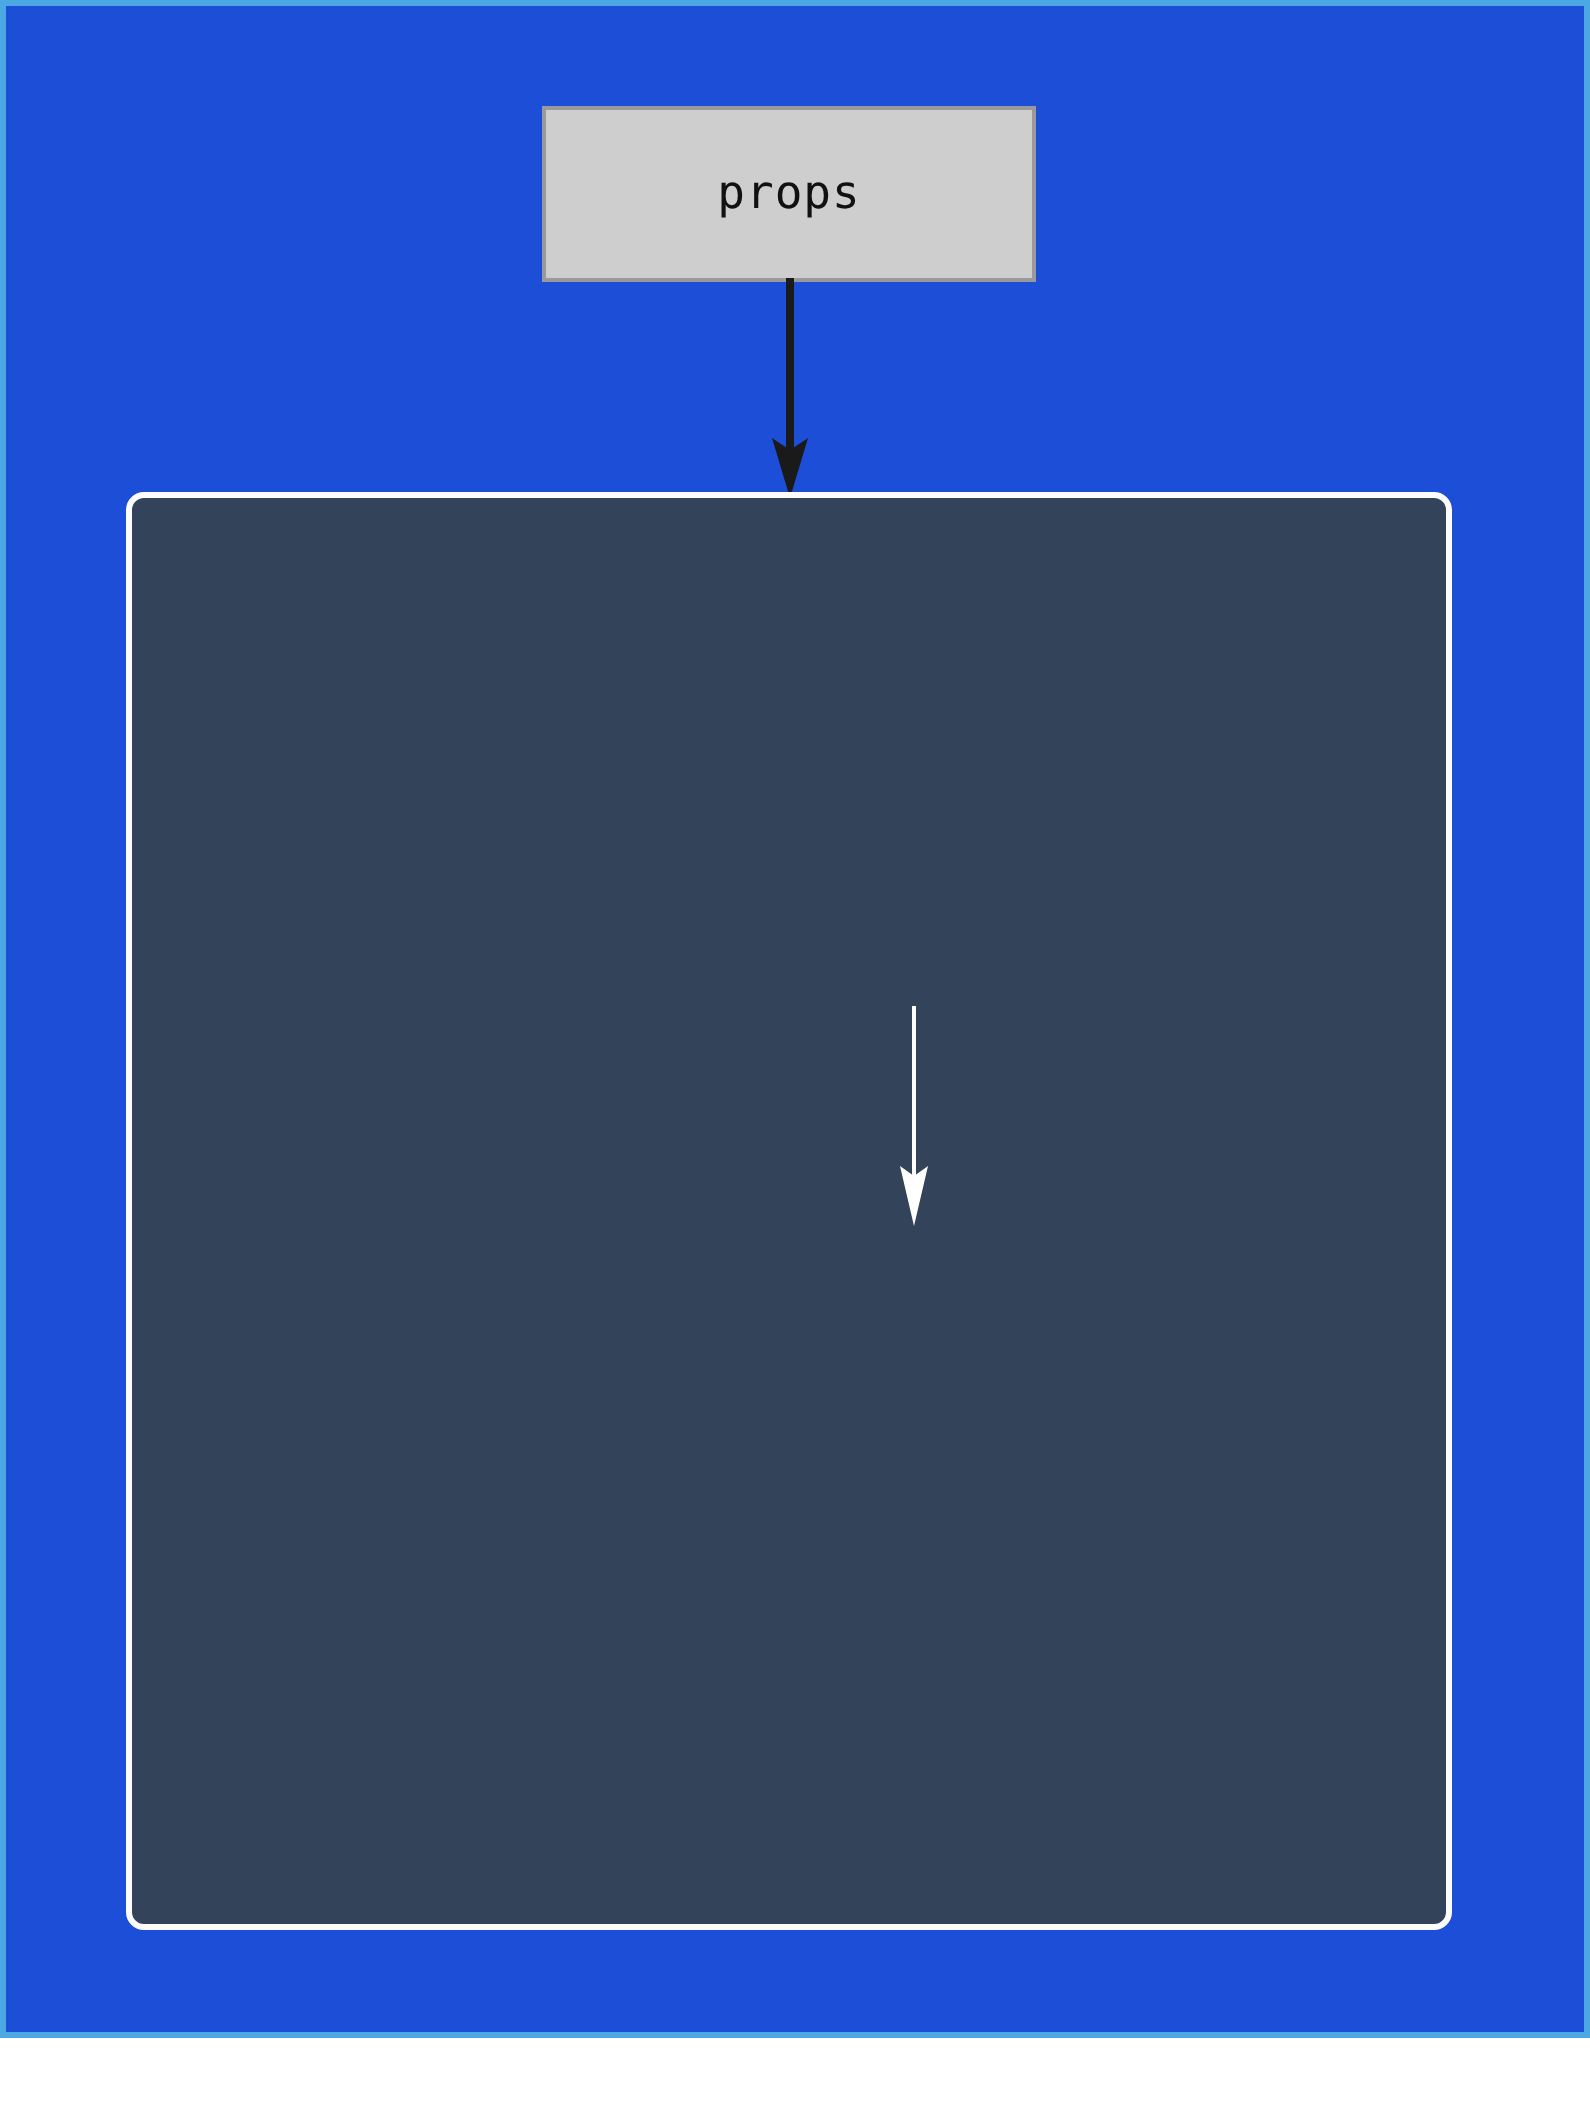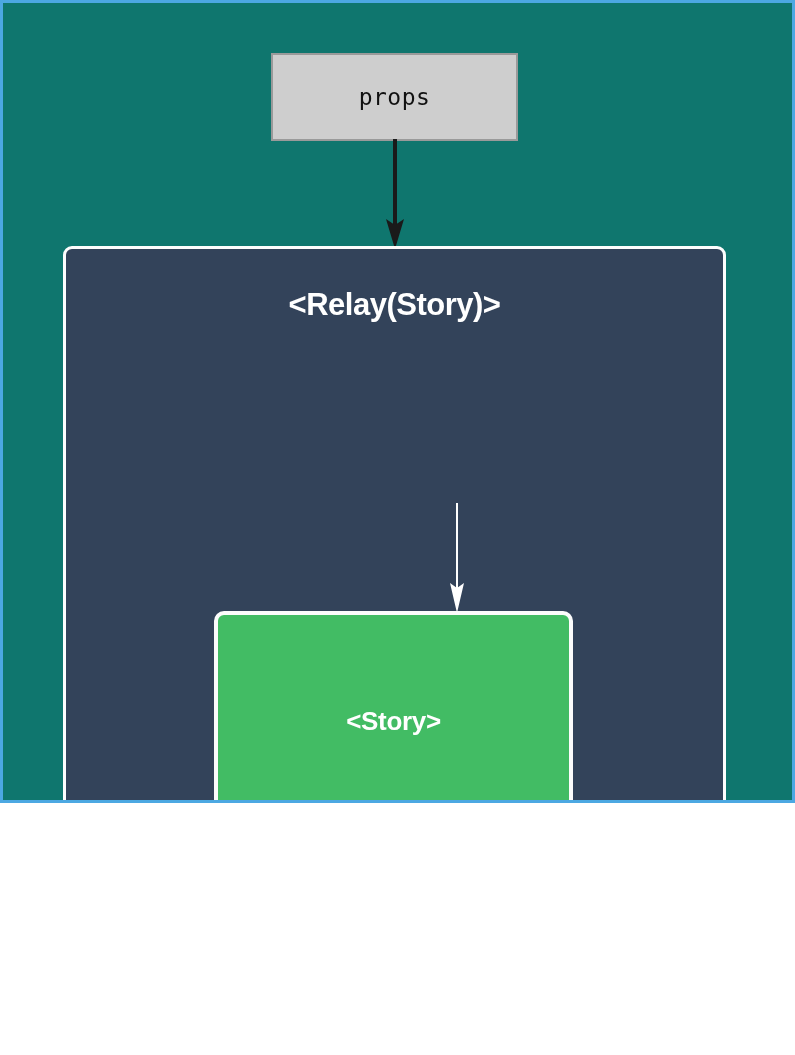--- a/index.html
+++ b/index.html
@@ -8,23 +8,23 @@
     padding: 0;
     background: #ffffff;
   }
   body {
     font-family: "Liberation Sans", sans-serif;
   }
 
   #canvas {
     position: relative;
     width: 795px;
-    height: 803px;
+    height: 1019px;
     box-sizing: border-box;
-    background: #0f766e;
+    background: #1d4ed8;
     border: 3px solid #4CA8E2;
     overflow: hidden;
     padding-left: 24px;
   }
 
   
   .props-box {
     position: absolute;
     box-sizing: border-box;
     background: #CECECE;
@@ -136,26 +136,22 @@
     <span class="props-label">props</span>
   </div>
 
   <svg id="arrow-outer" viewBox="0 0 22 110">
     <line x1="11" y1="0" x2="11" y2="88" stroke="#1A1A1A" stroke-width="4"></line>
     <polygon points="11,110 2,80 11,86 20,80" fill="#1A1A1A"></polygon>
   </svg>
 
   <div id="relay-container">
 
-    <div id="relay-title">&lt;Relay(Story)&gt;</div>
 
 
     <svg id="arrow-inner" viewBox="0 0 18 110">
       <line x1="9" y1="0" x2="9" y2="86" stroke="#FFFFFF" stroke-width="2"></line>
       <polygon points="9,110 2,80 9,85 16,80" fill="#FFFFFF"></polygon>
     </svg>
 
-    <div id="story-box">
-      <span id="story-label">&lt;Story&gt;</span>
-    </div>
 
   </div>
 </div>
 
 </body></html>

